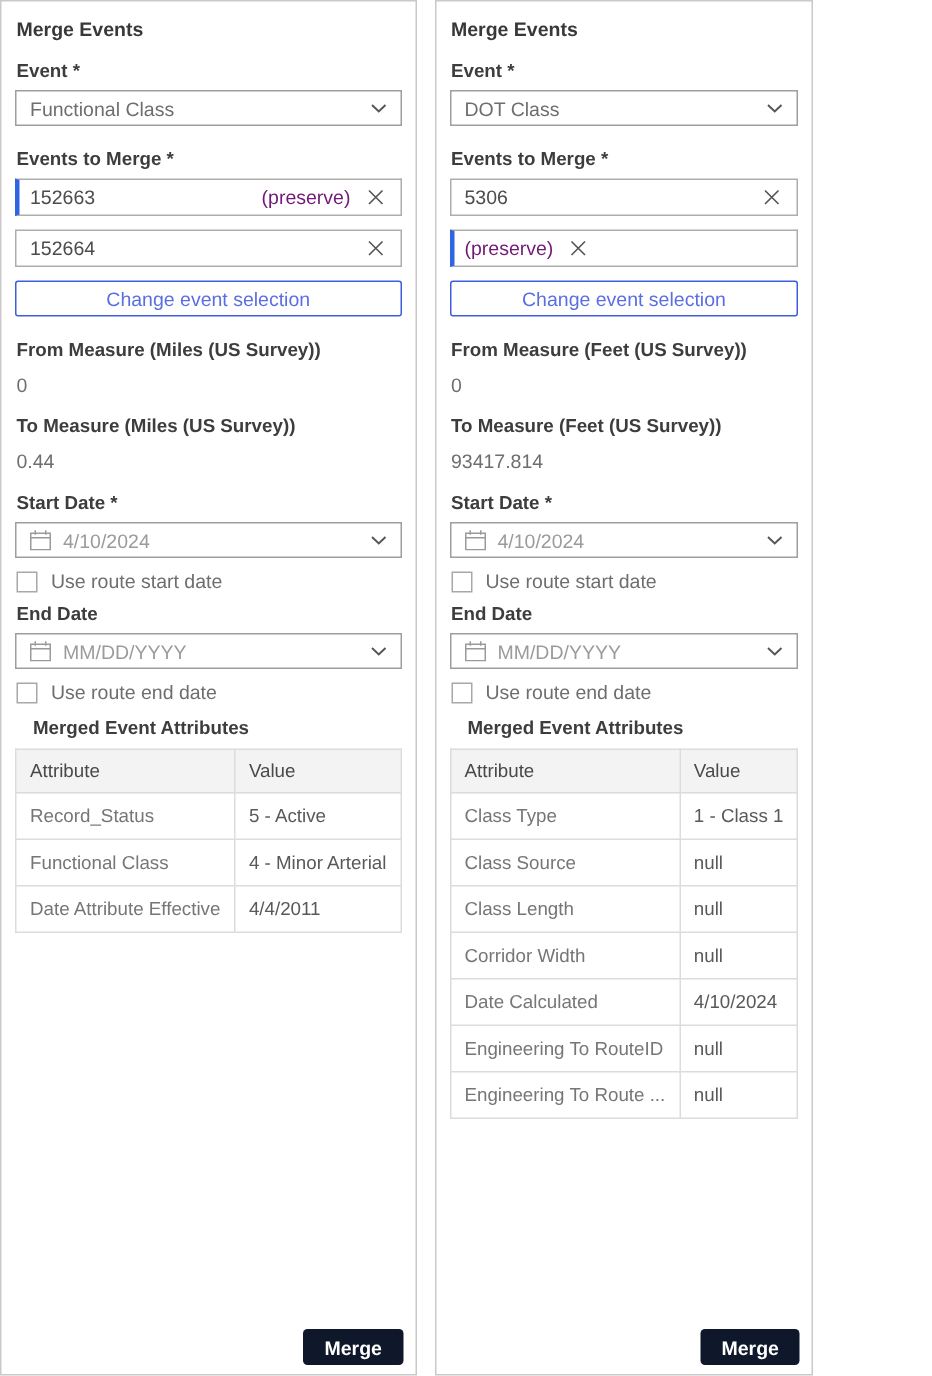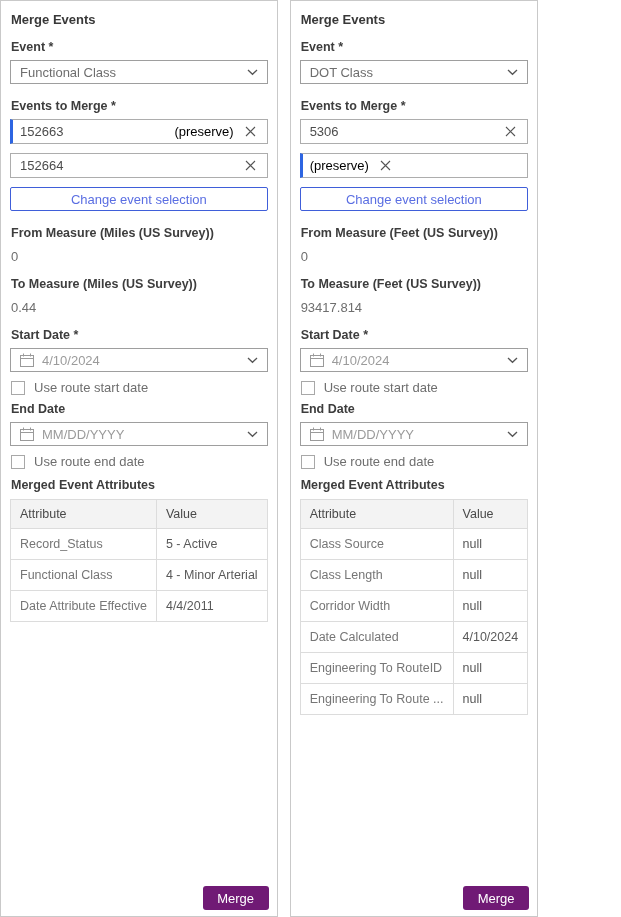--- a/index.html
+++ b/index.html
@@ -31,56 +31,57 @@
   .select { margin-bottom: 15px; color: #6e6e6e; }
   .select .grow, .datefield .grow { flex: 1; }
 
   .mi {
     height: 25px; border: 1px solid #adadad; background: #fff;
     display: flex; align-items: center; padding: 0 9px;
     margin-bottom: 9px; color: #4c4c4c;
   }
   .mi.preserve { border-left: 3px solid #2d65e2; padding-left: 7px; }
   .mi .grow { flex: 1; }
-  .mi .tag { color: #000000; margin-right: 9px; }
+  .mi .tag { color: #701a75; margin-right: 9px; }
   .xbtn { display: flex; align-items: center; cursor: pointer; padding: 2px; }
 
   .outline-btn {
     height: 24px; margin: 5px 0 15px 0;
     border: 1px solid #3f5ed9; border-radius: 2px; background: #fff;
     display: flex; align-items: center; justify-content: center;
     color: #5a6ee2; cursor: pointer;
   }
 
   .measure { margin-bottom: 13px; }
   .measure .lbl { margin-bottom: 9px; }
   .measure .val { color: #6e6e6e; margin-left: 1px; }
 
   .datefield { color: #9b9b9b; gap: 8px; margin-bottom: 8px; }
 
   .cbrow { display: flex; align-items: center; gap: 9px; color: #6e6e6e; margin: 0 0 7px 1px; }
   .cb { width: 14px; height: 14px; border: 1px solid #a8a8a8; background: #fff; cursor: pointer; flex: 0 0 auto; }
 
-  .attr-lbl { margin: 9px 0 7px 1px; }
+  .attr-lbl { margin: 9px 0 7px 12px; }
   table.attrs { width: 100%; border-collapse: collapse; }
   .attrs th, .attrs td { border: 1px solid #dcdcdc; text-align: left; font-size: 12.5px; }
   .attrs th {
     background: #f3f3f3; color: #494949; font-weight: 400;
     padding: 7px 9px; width: 50%;
   }
   .attrs td { padding: 8px 9px; color: #767676; white-space: nowrap; overflow: hidden; }
   .attrs td.v { color: #595959; }
 
   .merge-btn {
     position: absolute; right: 8px; bottom: 6px;
-    background: #701a75; color: #fff; border: none; border-radius: 3px;
+    background: #0f172a; color: #fff; border: none; border-radius: 3px;
     height: 24px; min-width: 66px; padding: 0 14px;
     font-family: "Liberation Sans", sans-serif; font-size: 13px;
     display: flex; align-items: center; justify-content: center;
     cursor: pointer;
+    font-weight: bold;
   }
 
   svg { display: block; }
 </style>
 </head>
 <body>
 
 <div class="wrap">
 
   <div class="panel left">
@@ -288,20 +289,24 @@
     <div class="lbl attr-lbl">Merged Event Attributes</div>
     <table class="attrs">
       <thead>
         <tr>
           <th>Attribute</th>
           <th>Value</th>
         </tr>
       </thead>
       <tbody>
         <tr>
+          <td>Class Type</td>
+          <td class="v">1 - Class 1</td>
+        </tr>
+        <tr>
           <td>Class Source</td>
           <td class="v">null</td>
         </tr>
         <tr>
           <td>Class Length</td>
           <td class="v">null</td>
         </tr>
         <tr>
           <td>Corridor Width</td>
           <td class="v">null</td>

